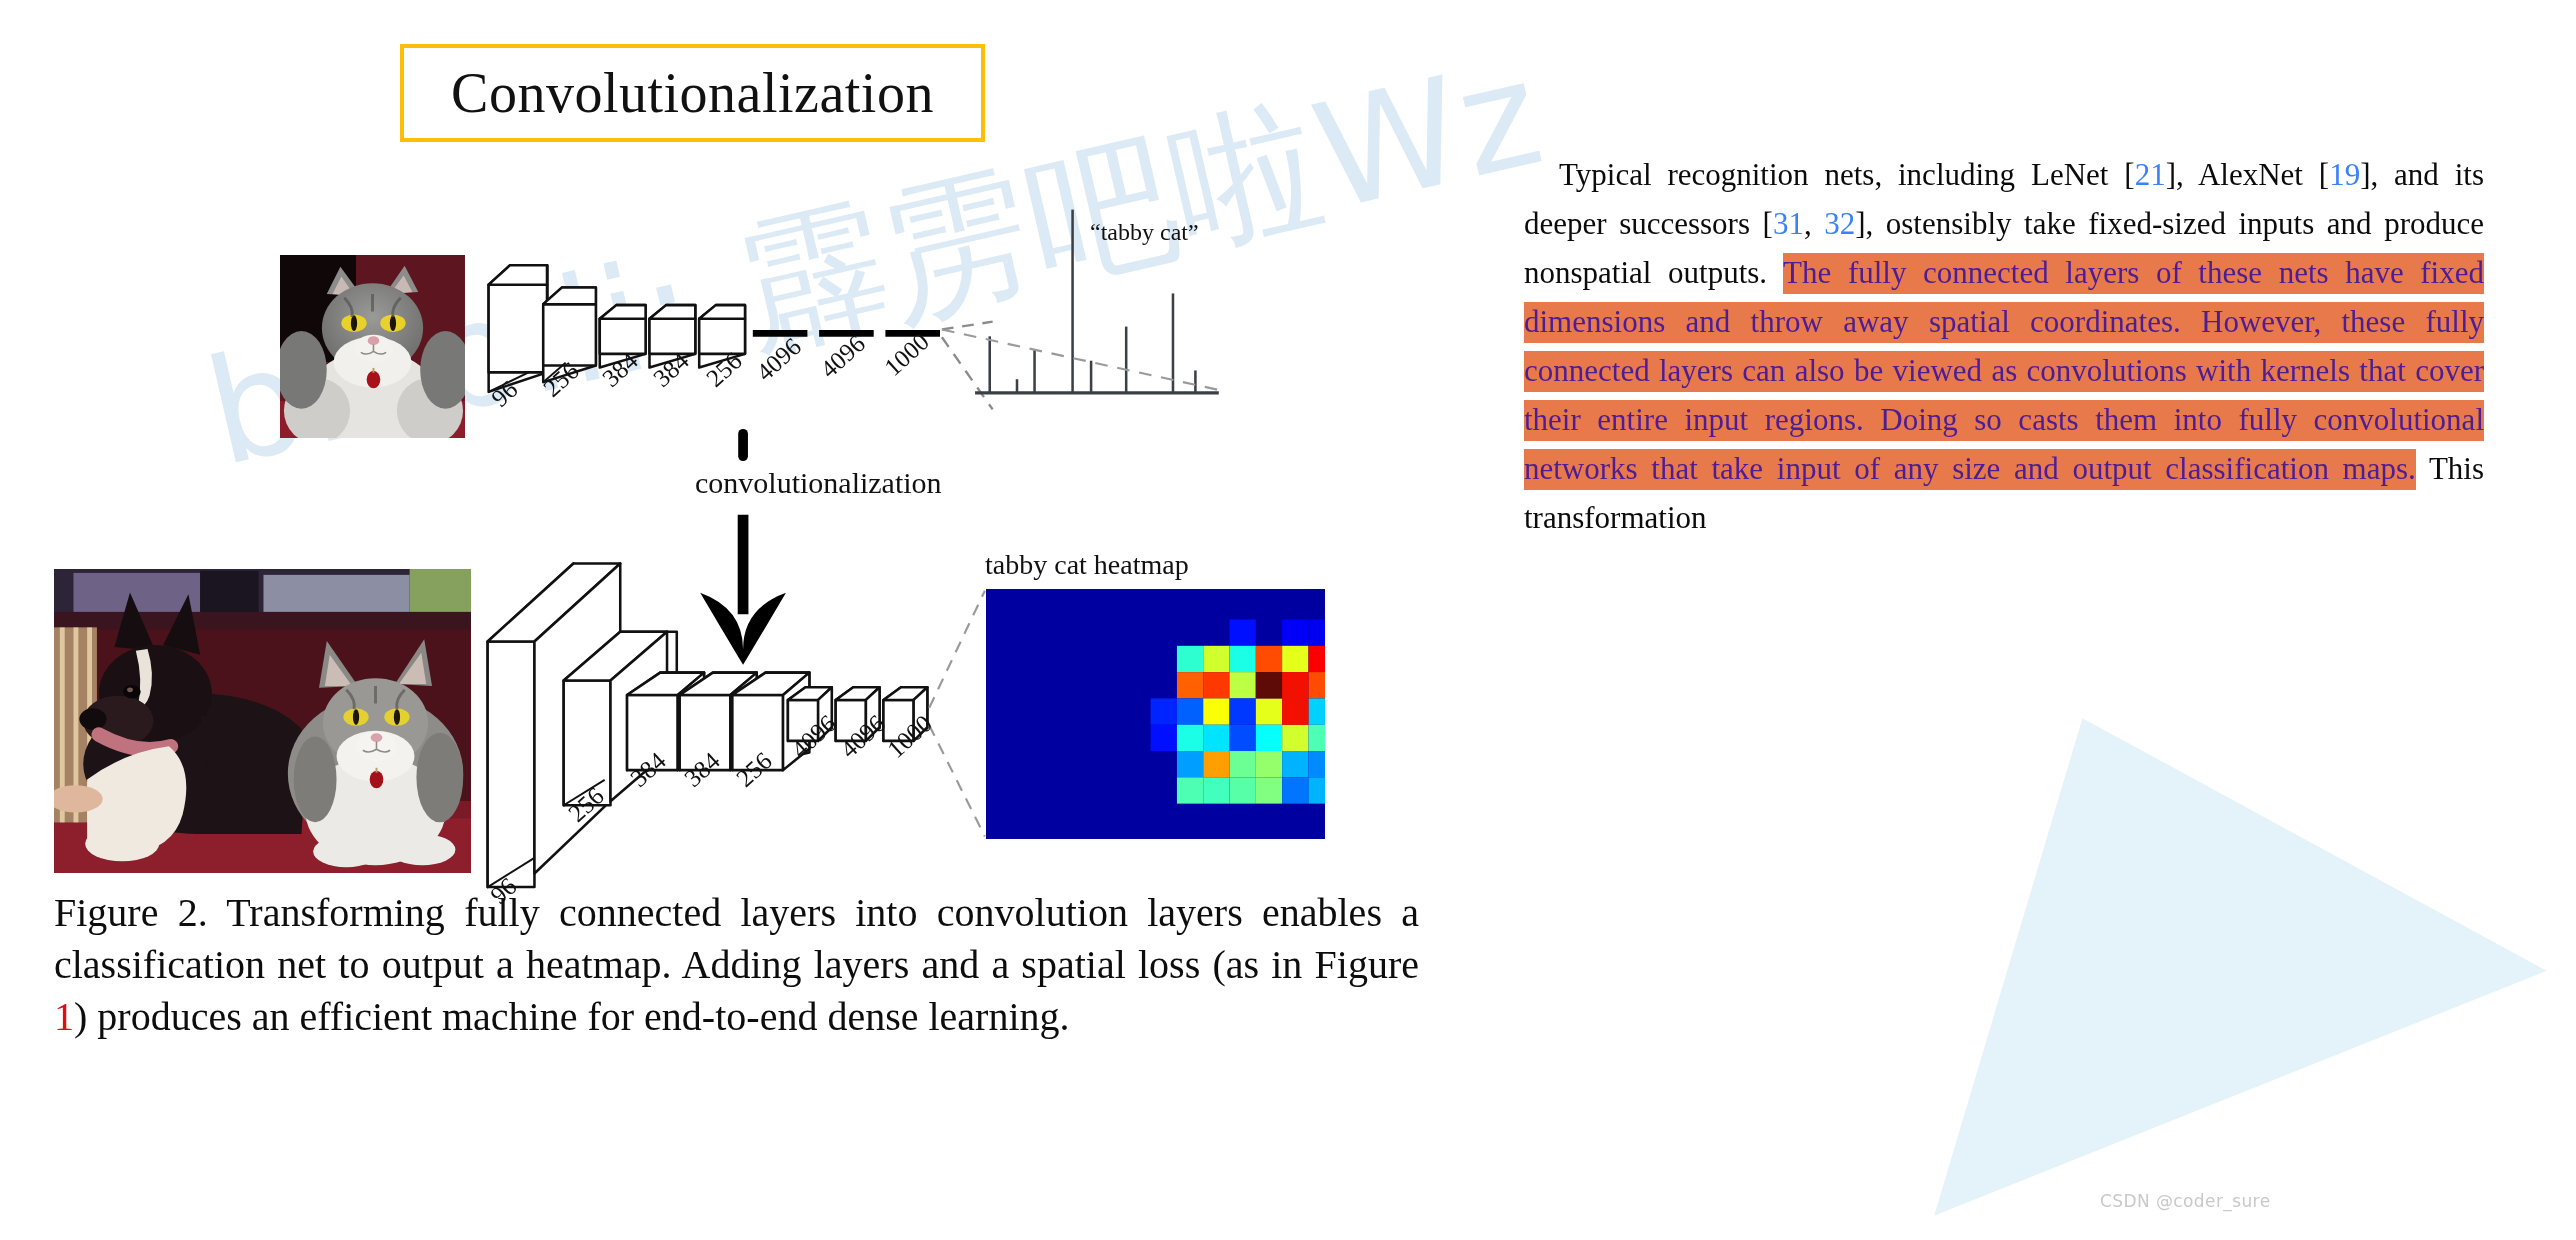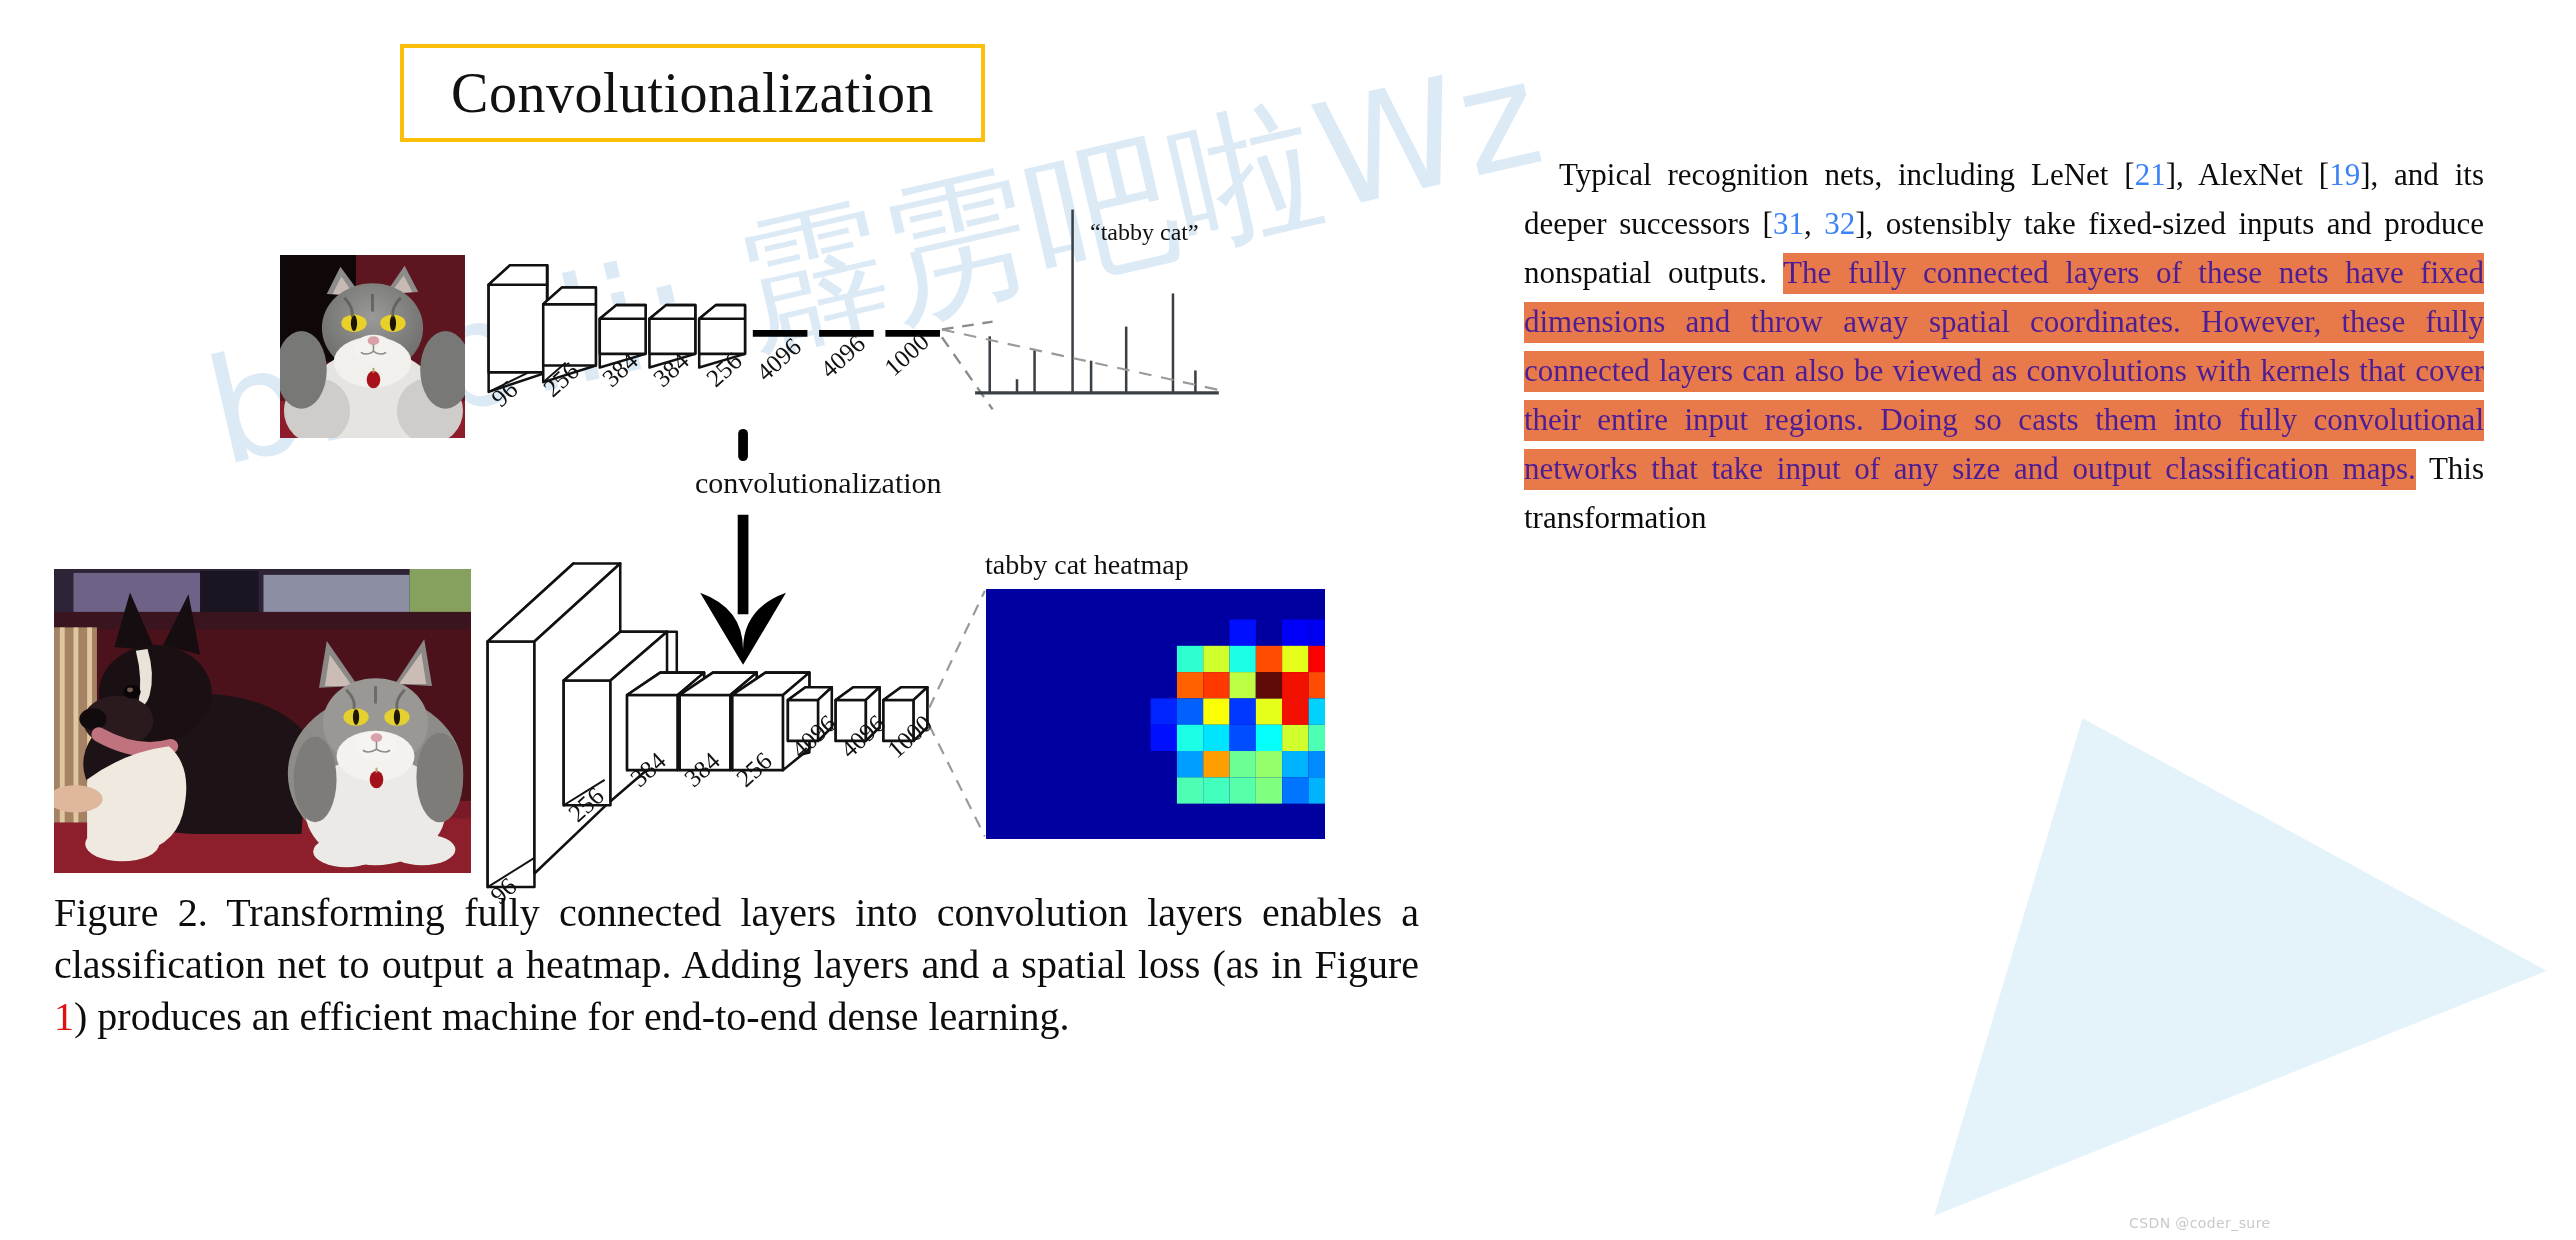--- a/index.html
+++ b/index.html
@@ -88,22 +88,22 @@
   }
   .cite{color:#3b82f6;}
   .hl{
     background:#e8794a;color:#4c1d95;
     box-decoration-break:clone;-webkit-box-decoration-break:clone;
     padding:2px 0 3.9px 0;
   }
 
   
   .credit{
-    position:absolute;right:21.5px;bottom:9px;
-    font-size:14px;color:#c9c9c9;
+    position:absolute;right:21.5px;bottom:29px;
+    font-size:17px;color:#c9c9c9;
     font-family:"DejaVu Sans", sans-serif;
     letter-spacing:0.4px;
   }
 </style>
 </head>
 <body>
 
 <div class="stage">
 
   <svg class="bg-triangle" viewBox="0 0 692 732" width="675" height="714">

